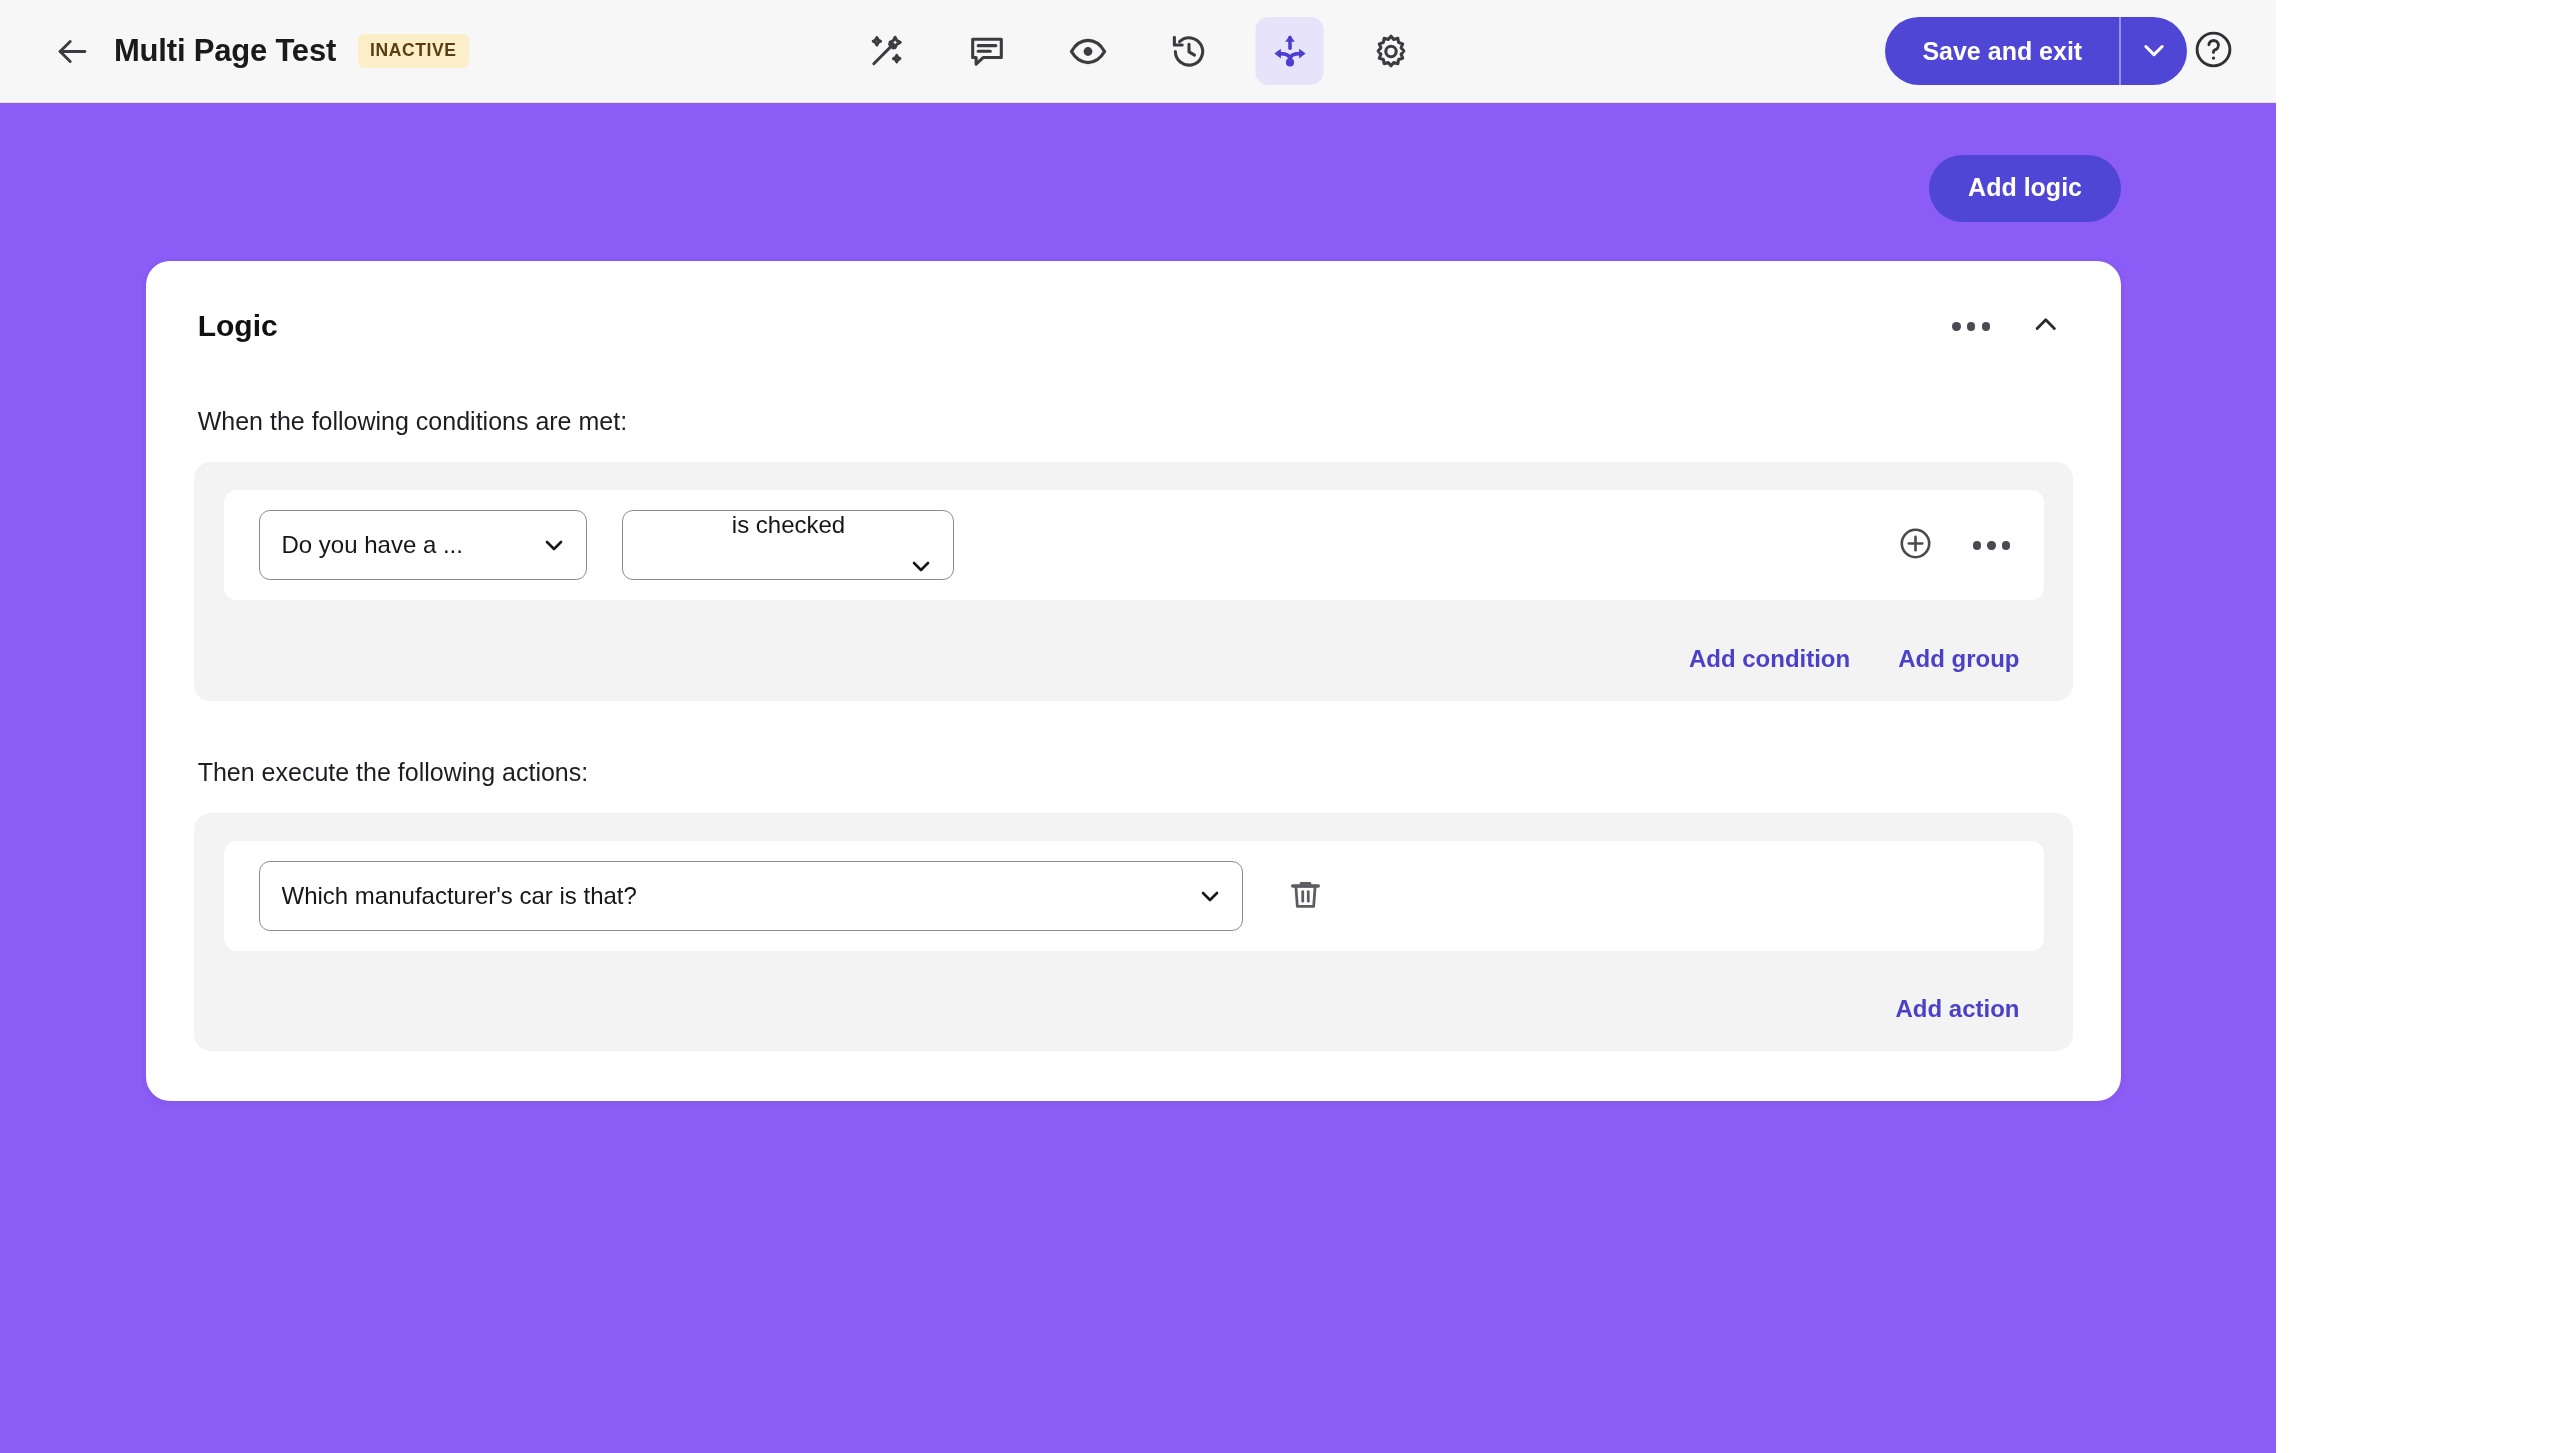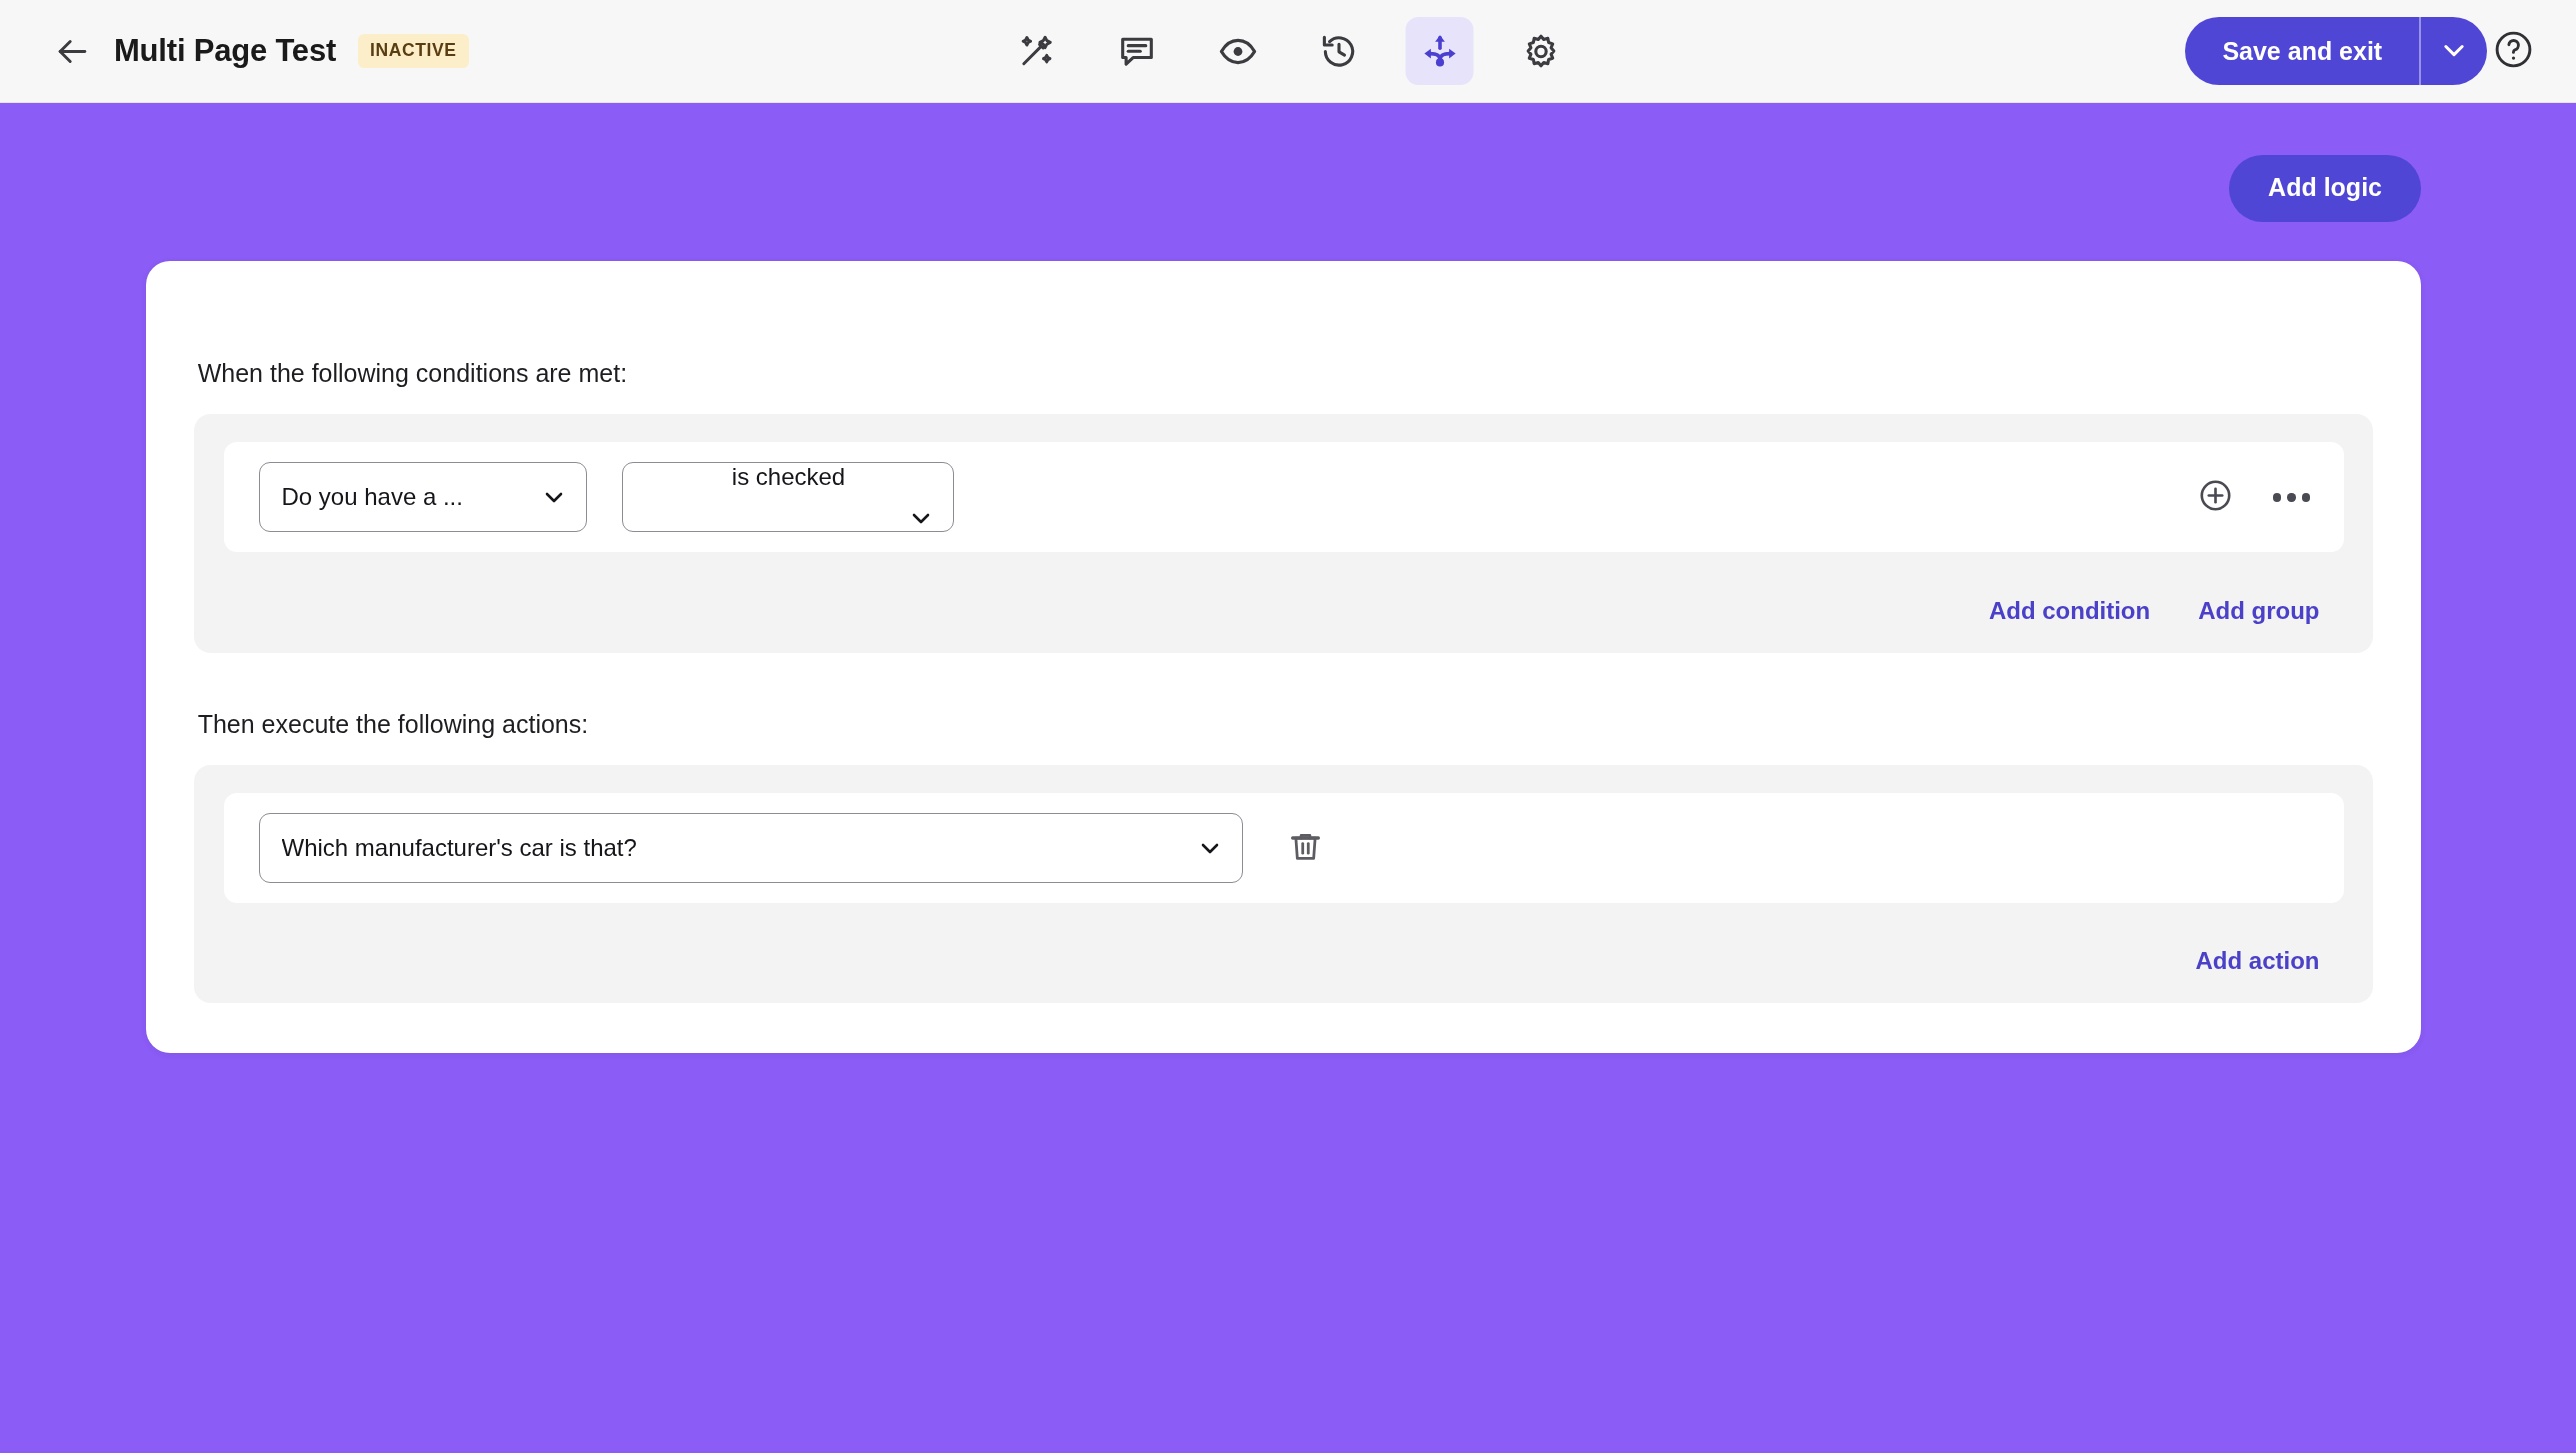--- a/index.html
+++ b/index.html
@@ -7,21 +7,21 @@
   html, body {
     width: 2576px;
     height: 1454px;
     overflow: hidden;
     background: #ffffff;
     font-family: "Liberation Sans", sans-serif;
     -webkit-font-smoothing: antialiased;
   }
 
   #app {
-    width: 2576px;
+    width: 2276px;
     height: 1454px;
     position: relative;
     background: #f7f7f8;
     display: flex;
     flex-direction: column;
   }
 
   
   .topbar {
     height: 103px;
@@ -443,20 +443,39 @@
 
   <div class="content-area">
     <div class="content-inner">
 
       <div class="toolbar-row">
         <button class="add-logic-btn">Add logic</button>
       </div>
 
       <div class="logic-card">
 
+        <div class="card-head">
+          <div class="card-title">Logic</div>
+          <div class="card-head-actions">
+            <div class="icon-btn">
+              <span class="dots">
+                  <span></span>
+                  <span></span>
+                  <span></span>
+                </span>
+            </div>
+            <div class="icon-btn">
+              <span>
+                <svg width="29.5" height="29.5" viewBox="0 0 24 24" fill="none" stroke="#2a2a2f" stroke-width="2.3" stroke-linecap="round" stroke-linejoin="round">
+                  <polyline points="5,15 12,8 19,15"></polyline>
+                </svg>
+              </span>
+            </div>
+          </div>
+        </div>
 
         <div class="section-label">When the following conditions are met:</div>
 
         <div class="group-box">
 
           <div class="cond-row">
 
             <div class="select sel-field">
               <span class="sel-text">Do you have a ...</span>
               <span class="caret">

